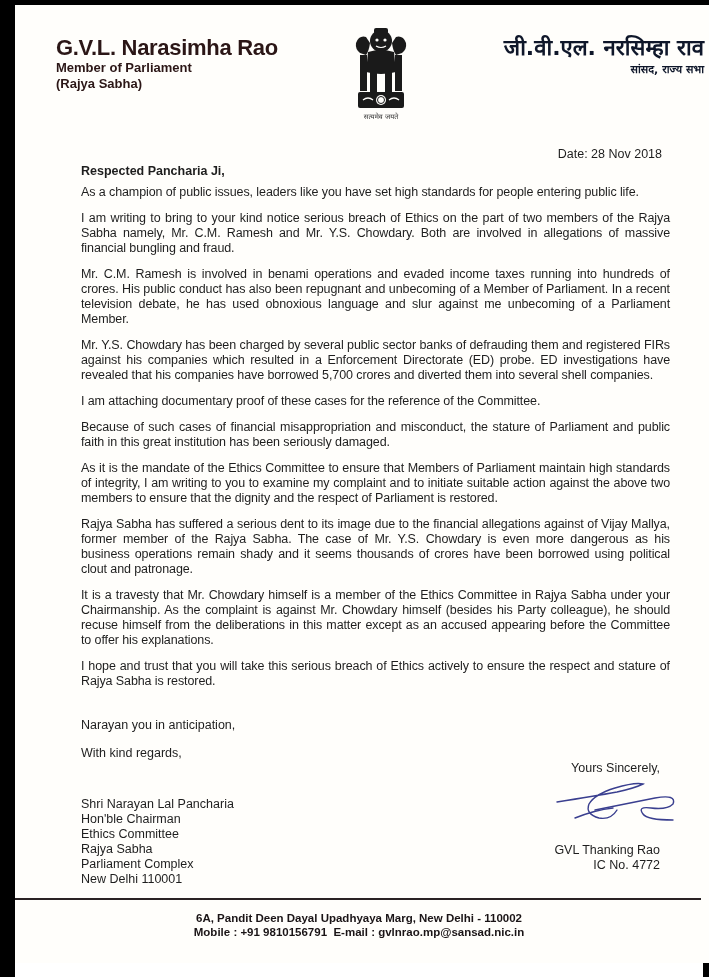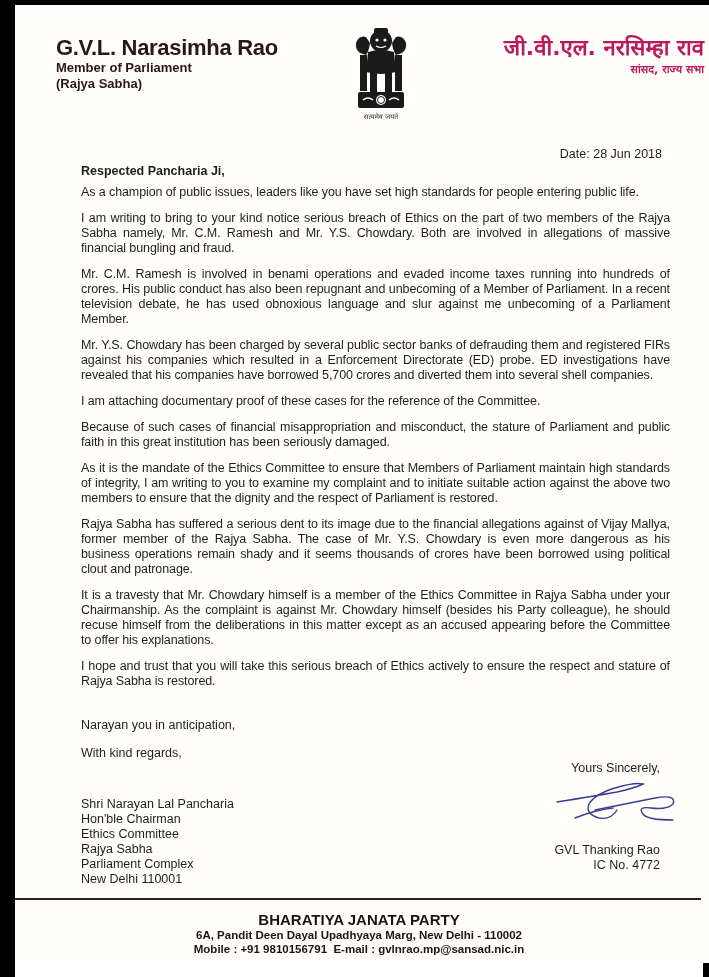--- a/index.html
+++ b/index.html
@@ -13,21 +13,21 @@
   .page { position: absolute; left: 15px; top: 5px; width: 699px; height: 958px; background: #fffefb; }
 
   
   .hdr-left { position: absolute; left: 41px; top: 31px; color: #2b1616; }
   .hdr-name { font-size: 22px; font-weight: bold; letter-spacing: -0.3px; line-height: 24px; }
   .hdr-sub { font-size: 13px; font-weight: bold; line-height: 16px; }
 
   .emblem { position: absolute; left: 335px; top: 20px; width: 62px; height: 100px; }
   .emblem-motto { position: absolute; left: 328px; top: 107px; width: 76px; text-align: center; font-family: "DejaVu Sans", sans-serif; font-size: 7px; color: #333; }
 
-  .hdr-right { position: absolute; right: 10px; top: 29px; text-align: right; color: #be185d; font-family: "DejaVu Sans", sans-serif; }
+  .hdr-right { position: absolute; right: 10px; top: 29px; text-align: right; color: #0f172a; font-family: "DejaVu Sans", sans-serif; }
   .hdr-hname { font-size: 22px; font-weight: bold; line-height: 28px; }
   .hdr-hsub { font-size: 11px; font-weight: bold; line-height: 16px; }
 
   
   .date { position: absolute; right: 52px; top: 142px; font-size: 12.5px; }
   .salutation { position: absolute; left: 66px; top: 159px; font-size: 12.5px; font-weight: bold; }
 
   .body-text { position: absolute; left: 66px; top: 180px; width: 589px; font-size: 12.5px; line-height: 15px; }
   .body-text p { text-align: justify; margin-bottom: 11px; letter-spacing: -0.1px; }
   .body-text p.last-line-short { text-align: left; }
@@ -89,21 +89,21 @@
     <circle cx="31" cy="75" r="3.5" fill="none" stroke="#1a1a1a" stroke-width="1"></circle>
     <path d="M13 75 q5 -4 10 0 M39 75 q5 -4 10 0" stroke="#fffefb" stroke-width="1.3" fill="none"></path>
   </svg>
   <div class="emblem-motto">सत्यमेव जयते</div>
 
   <div class="hdr-right">
     <div class="hdr-hname">जी.वी.एल. नरसिम्हा राव</div>
     <div class="hdr-hsub">सांसद, राज्य सभा</div>
   </div>
 
-  <div class="date">Date: 28 Jun 2018</div>
+  <div class="date">Date: 28 Nov 2018</div>
   <div class="salutation">Respected Pancharia Ji,</div>
 
   <div class="body-text">
     <p class="last-line-short">As a champion of public issues, leaders like you have set high standards for people entering public life.</p>
     <p>I am writing to bring to your kind notice serious breach of Ethics on the part of two members of the Rajya Sabha namely, Mr. C.M. Ramesh and Mr. Y.S. Chowdary. Both are involved in allegations of massive financial bungling and fraud.</p>
     <p>Mr. C.M. Ramesh is involved in benami operations and evaded income taxes running into hundreds of crores. His public conduct has also been repugnant and unbecoming of a Member of Parliament. In a recent television debate, he has used obnoxious language and slur against me unbecoming of a Parliament Member.</p>
     <p>Mr. Y.S. Chowdary has been charged by several public sector banks of defrauding them and registered FIRs against his companies which resulted in a Enforcement Directorate (ED) probe. ED investigations have revealed that his companies have borrowed 5,700 crores and diverted them into several shell companies.</p>
     <p class="last-line-short">I am attaching documentary proof of these cases for the reference of the Committee.</p>
     <p>Because of such cases of financial misappropriation and misconduct, the stature of Parliament and public faith in this great institution has been seriously damaged.</p>
     <p>As it is the mandate of the Ethics Committee to ensure that Members of Parliament maintain high standards of integrity, I am writing to you to examine my complaint and to initiate suitable action against the above two members to ensure that the dignity and the respect of Parliament is restored.</p>
@@ -134,17 +134,16 @@
       <path d="M20 38 Q40 30 58 28"></path>
     </g>
   </svg>
   <div class="signer">
     <div>GVL Thanking Rao</div>
     <div>IC No. 4772</div>
   </div>
 
   <div class="footer-rule"></div>
   <div class="footer">
-    <div class="footer-org">BHARATIYA JANATA PARTY</div>
     <div class="footer-line">6A, Pandit Deen Dayal Upadhyaya Marg, New Delhi - 110002</div>
     <div class="footer-line" style="white-space: pre;">Mobile : +91 9810156791  E-mail : gvlnrao.mp@sansad.nic.in</div>
   </div>
 </div>
 
 </body></html>

